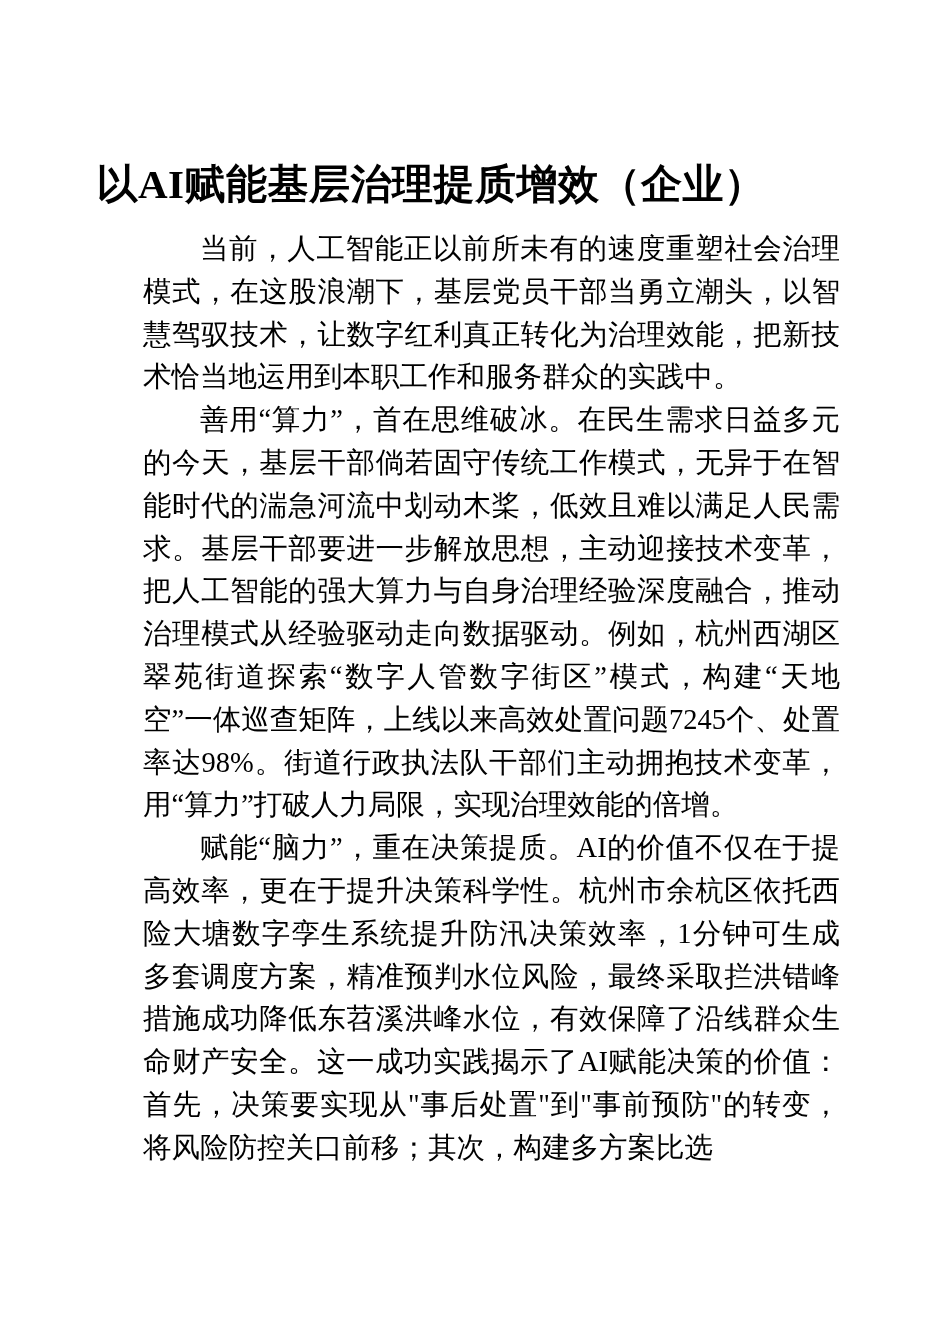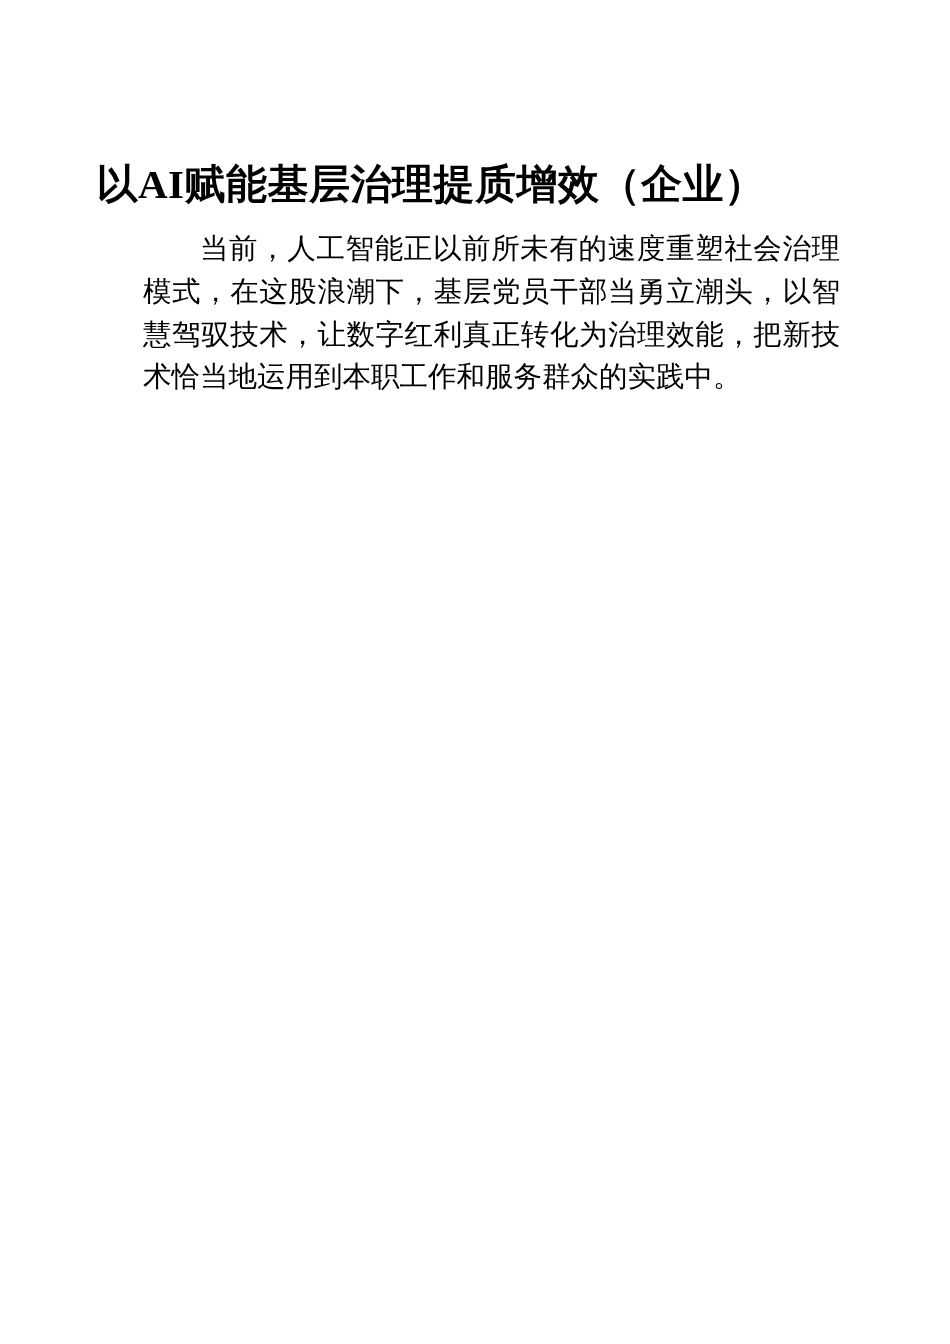--- a/index.html
+++ b/index.html
@@ -62,18 +62,20 @@
 
 <div class="page">
   <div class="doc-body">
 
     <h1 class="doc-title">以AI赋能基层治理提质增效（企业）</h1>
 
     <div class="content">
 
       <p class="para">当前，人工智能正以前所未有的速度重塑社会治理模式，在这股浪潮下，基层党员干部当勇立潮头，以智慧驾驭技术，让数字红利真正转化为治理效能，把新技术恰当地运用到本职工作和服务群众的实践中。</p>
 
+      <p class="para">善用“算力”，首在思维破冰。在民生需求日益多元的今天，基层干部倘若固守传统工作模式，无异于在智能时代的湍急河流中划动木桨，低效且难以满足人民需求。基层干部要进一步解放思想，主动迎接技术变革，把人工智能的强大算力与自身治理经验深度融合，推动治理模式从经验驱动走向数据驱动。例如，杭州西湖区翠苑街道探索“数字人管数字街区”模式，构建“天地空”一体巡查矩阵，上线以来高效处置问题7245个、处置率达98%。街道行政执法队干部们主动拥抱技术变革，用“算力”打破人力局限，实现治理效能的倍增。</p>
 
+      <p class="para">赋能“脑力”，重在决策提质。AI的价值不仅在于提高效率，更在于提升决策科学性。杭州市余杭区依托西险大塘数字孪生系统提升防汛决策效率，1分钟可生成多套调度方案，精准预判水位风险，最终采取拦洪错峰措施成功降低东苕溪洪峰水位，有效保障了沿线群众生命财产安全。这一成功实践揭示了AI赋能决策的价值：首先，决策要实现从"事后处置"到"事前预防"的转变，将风险防控关口前移；其次，构建多方案比选</p>
 
     </div>
 
   </div>
 </div>
 
 </body></html>

